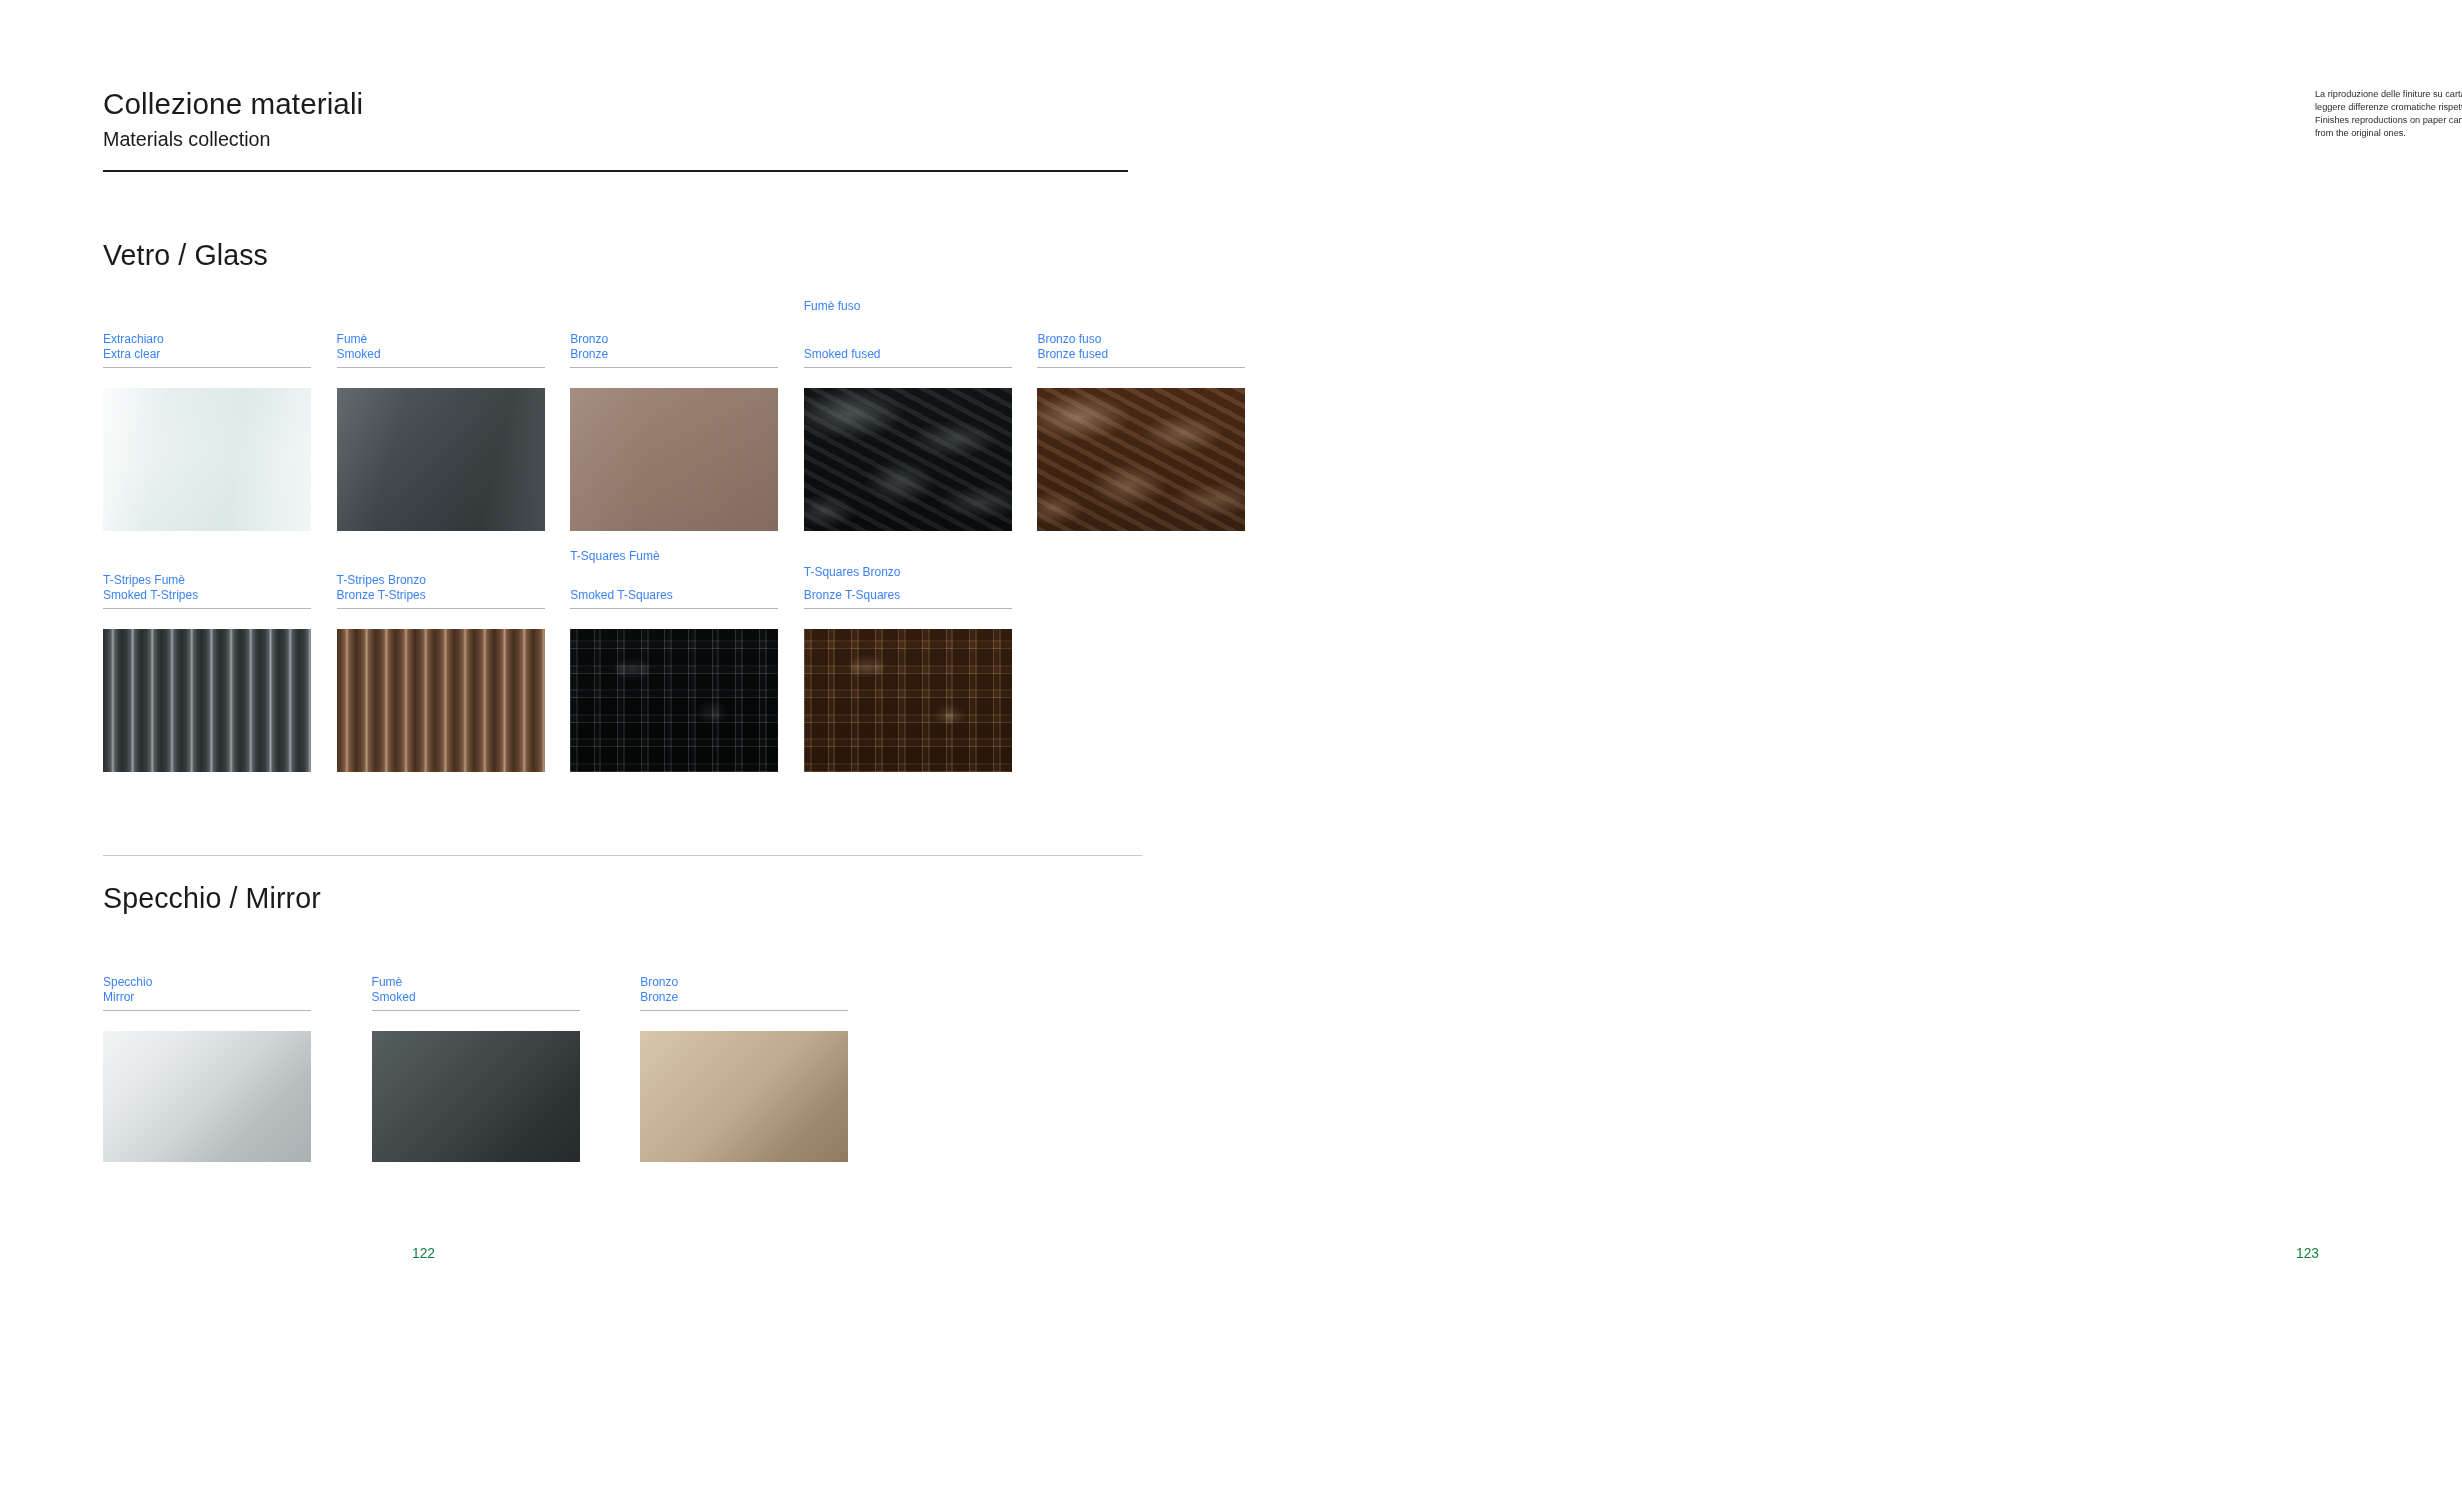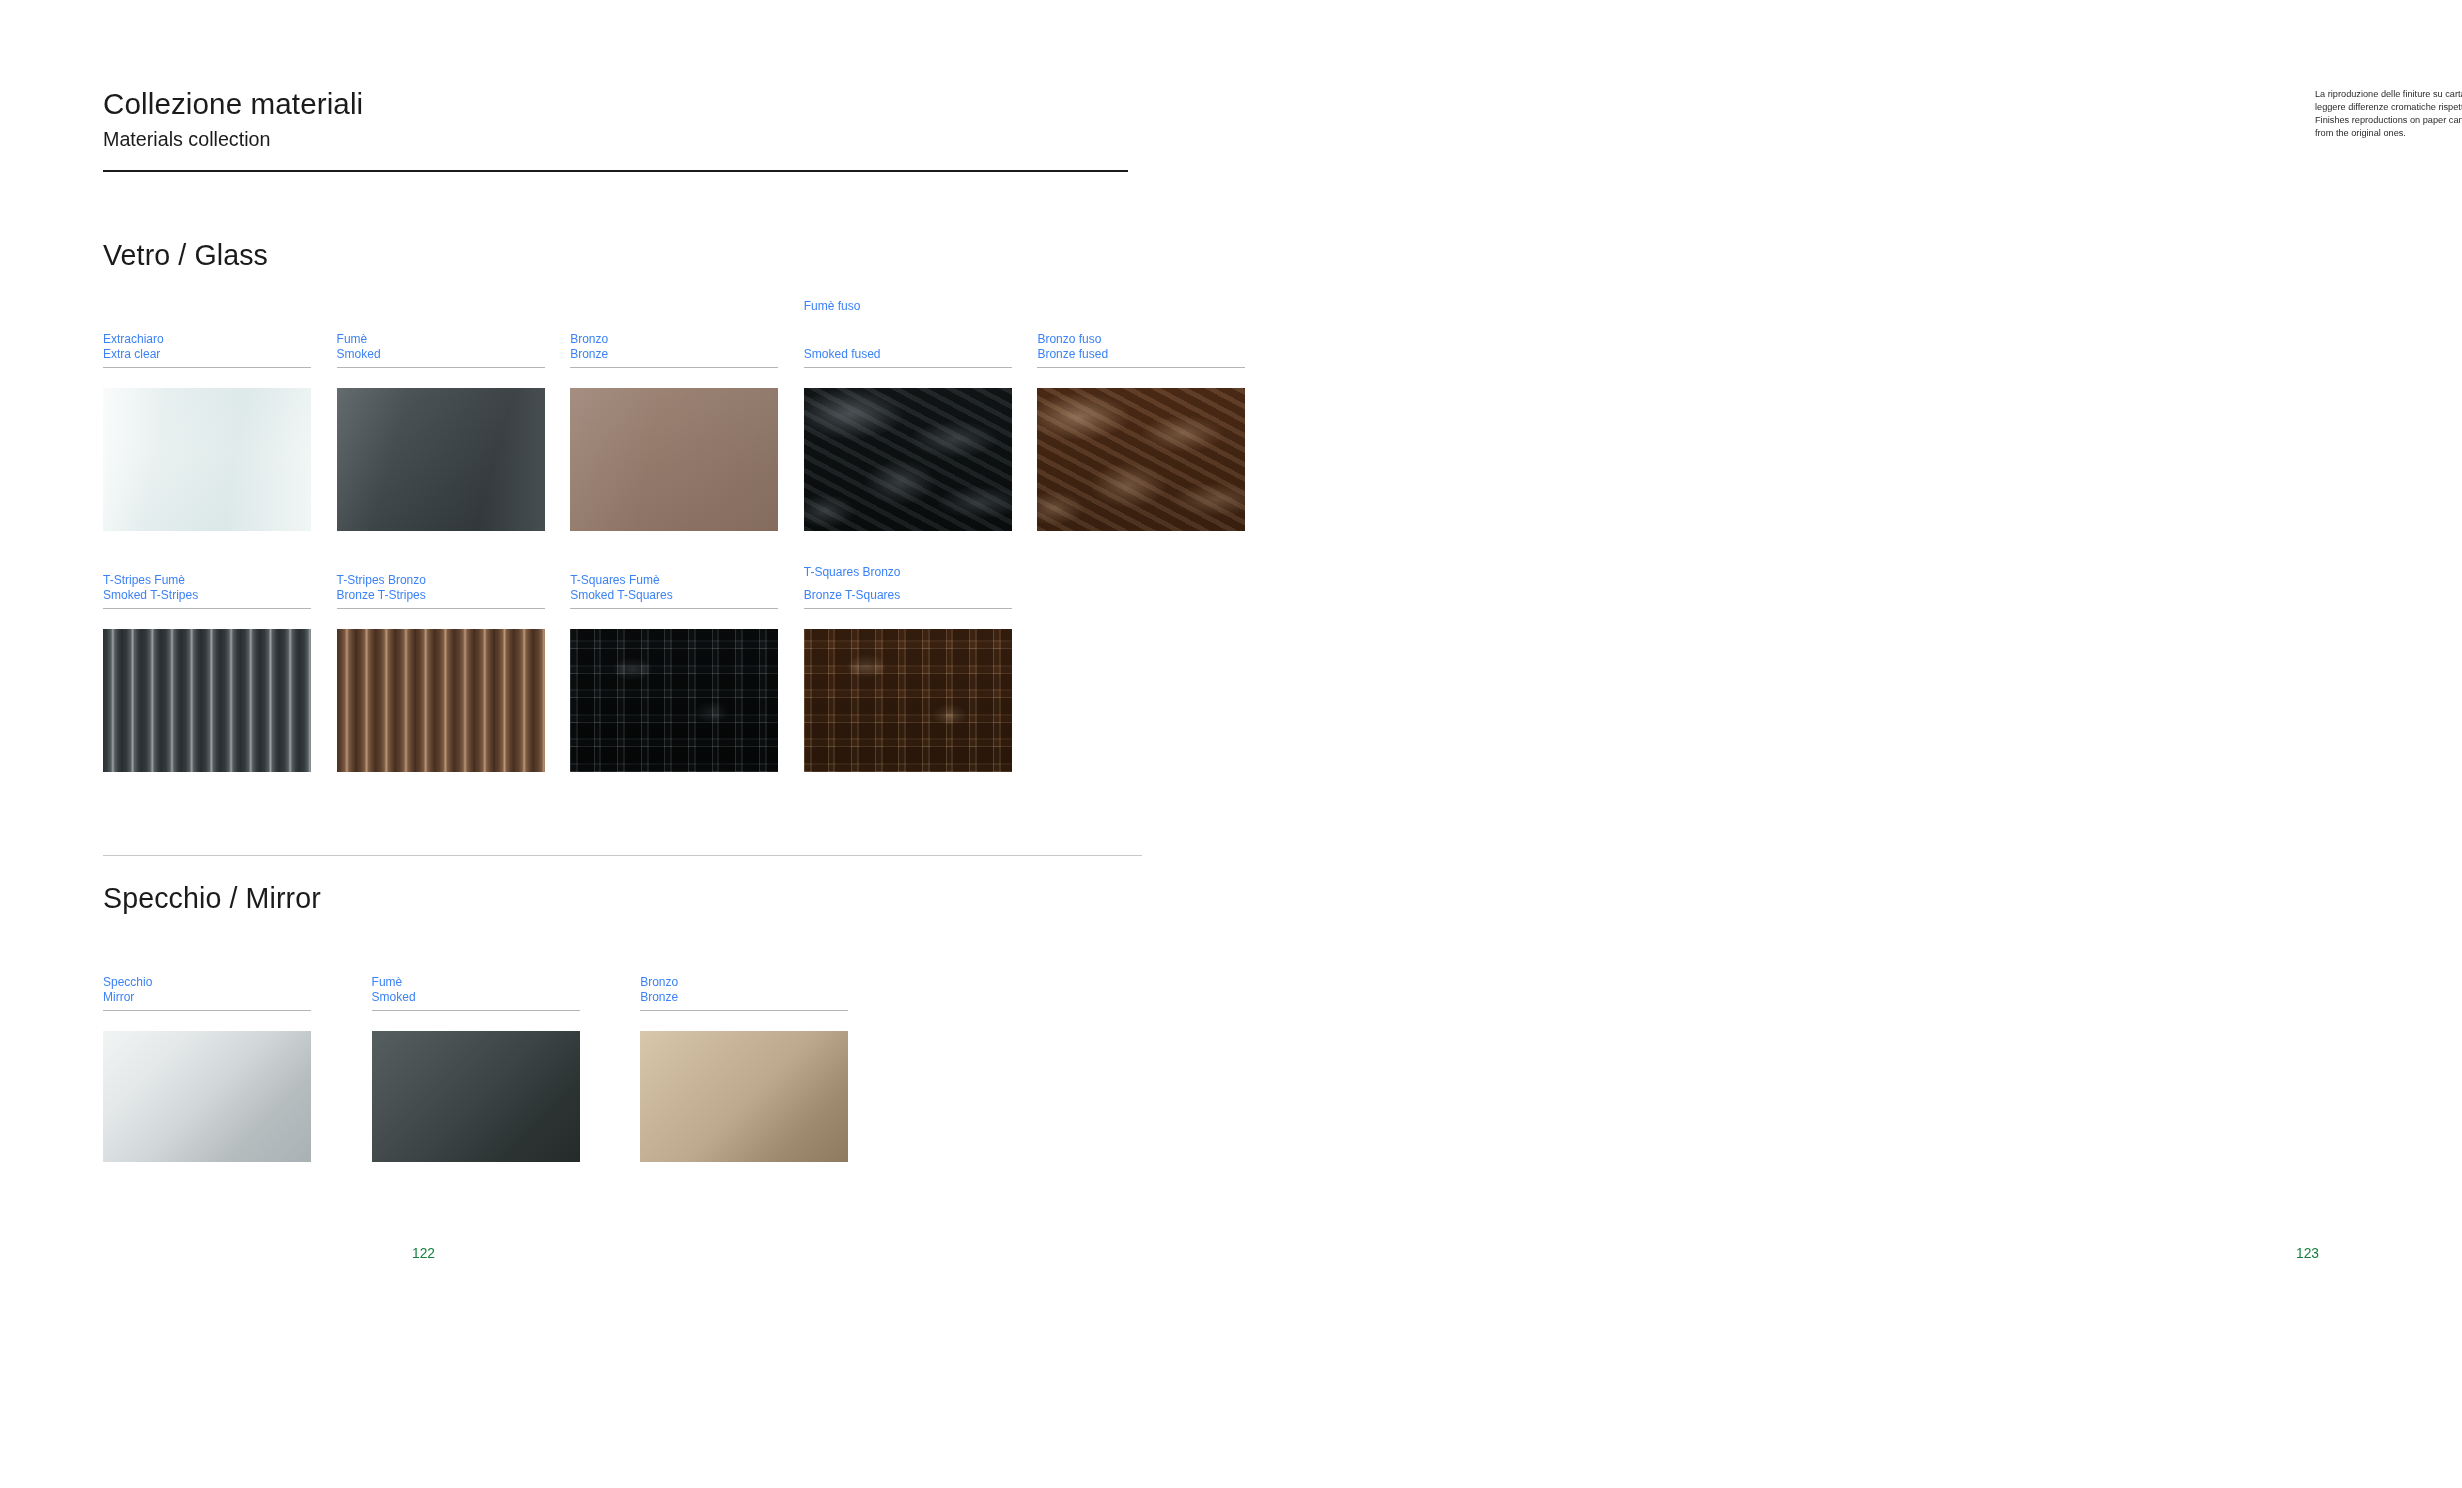--- a/index.html
+++ b/index.html
@@ -180,21 +180,21 @@
         </div>
         <div class="cell" style="width:208px;margin-right:25.6px;">
           <div class="cap" style="height:39px;">
             <div class="cap-line">T-Stripes Bronzo</div>
             <div class="cap-line">Bronze T-Stripes</div>
           </div>
           <div class="cap-rule"></div>
           <div class="sw tex-tstripes-b" style="height:143px;margin-top:19.7px;"></div>
         </div>
         <div class="cell" style="width:208px;margin-right:25.6px;">
-          <div class="cap" style="height:39px;">
+          <div class="cap" style="height:39px;gap:24px;">
             <div class="cap-line">T-Squares Fumè</div>
             <div class="cap-line">Smoked T-Squares</div>
           </div>
           <div class="cap-rule"></div>
           <div class="sw tex-tsquares-f" style="height:143px;margin-top:19.7px;"></div>
         </div>
         <div class="cell" style="width:208px;">
           <div class="cap" style="height:39px;gap:8px;">
             <div class="cap-line">T-Squares Bronzo</div>
             <div class="cap-line">Bronze T-Squares</div>

